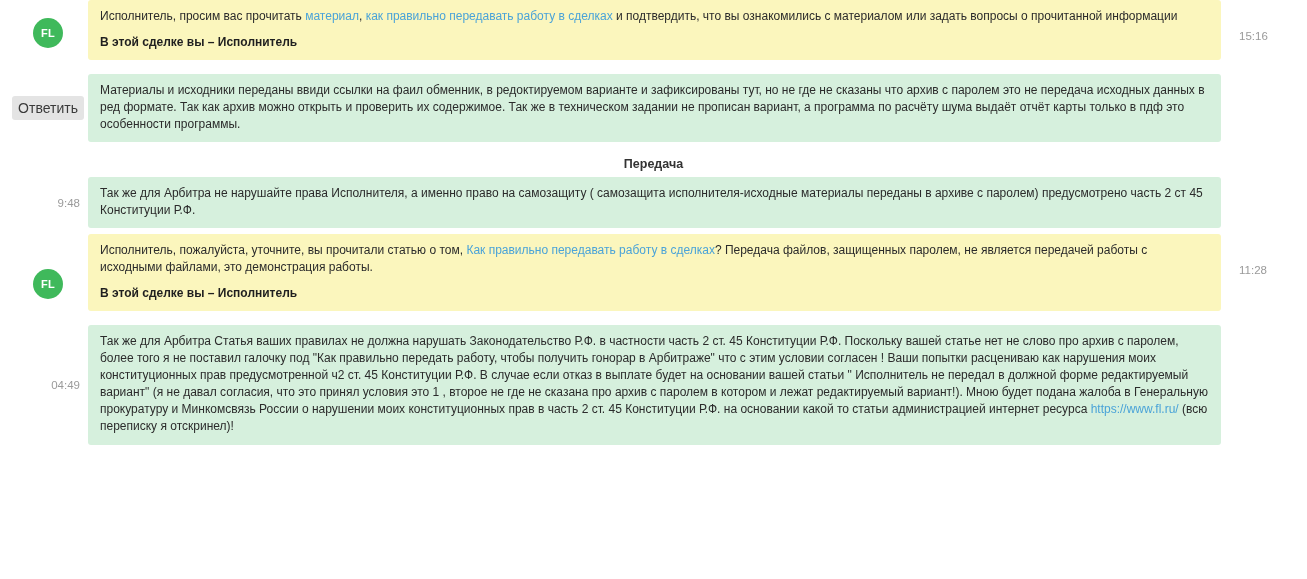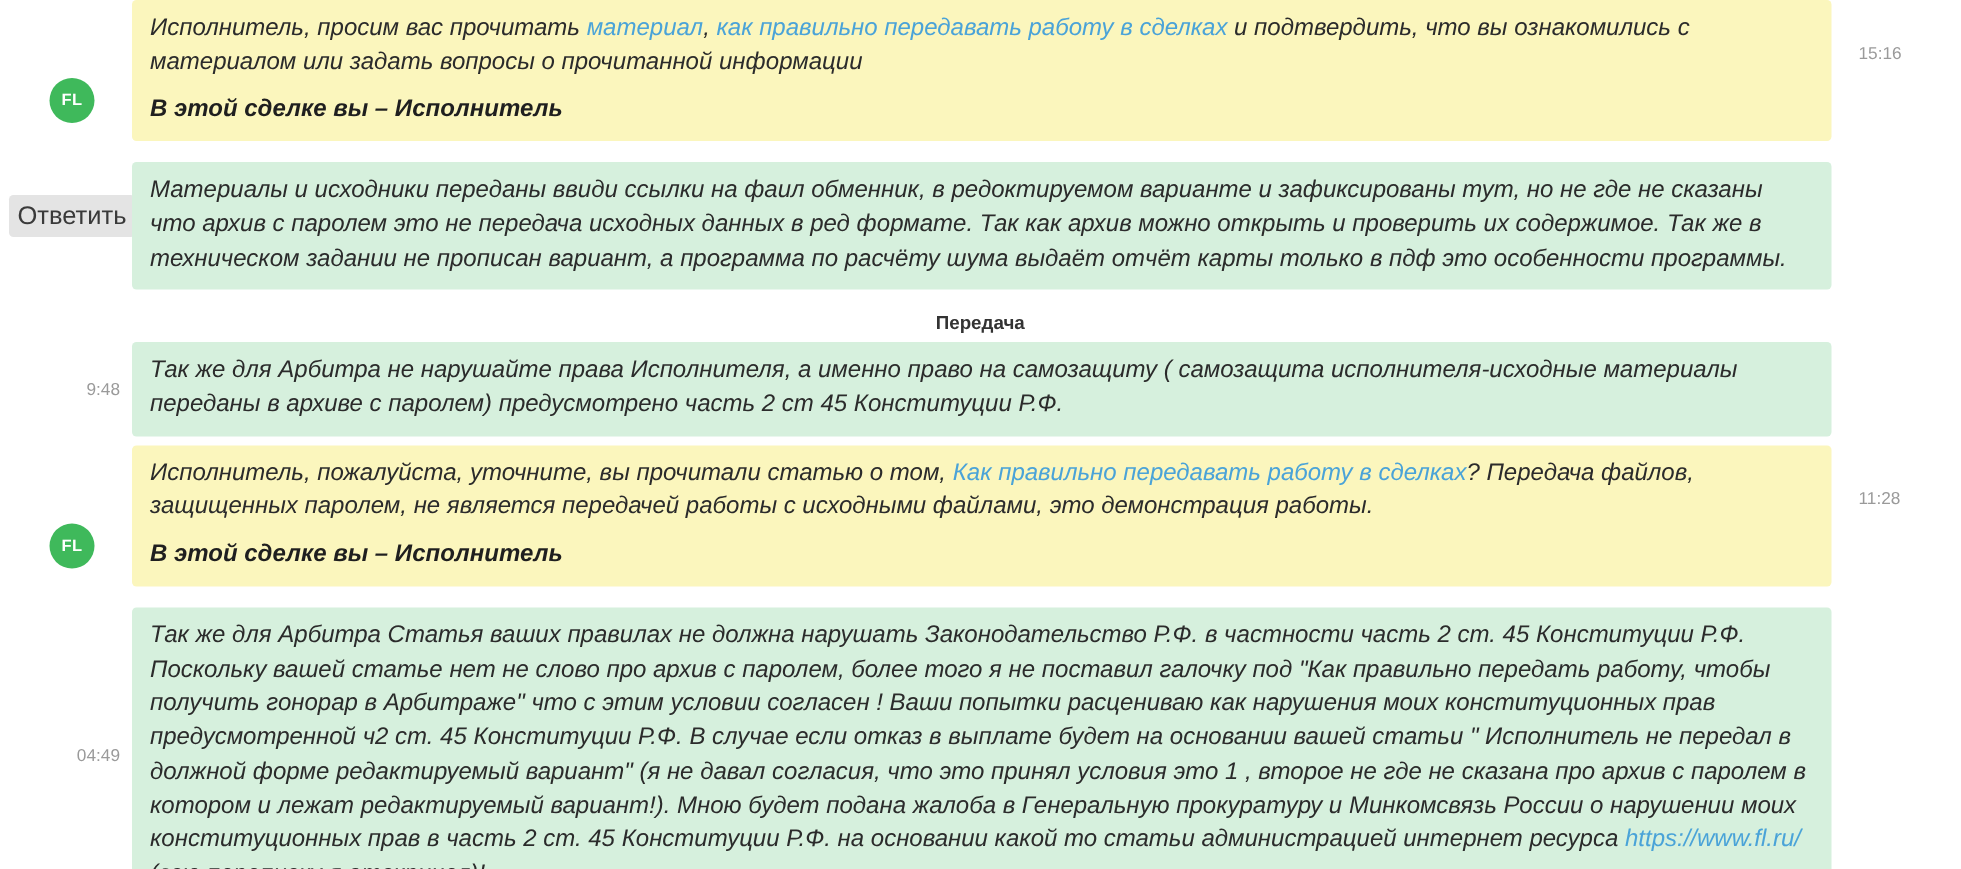--- a/index.html
+++ b/index.html
@@ -58,23 +58,22 @@
     color: #9a9a9a;
     white-space: nowrap;
     width: 100%;
     text-align: right;
     padding-right: 8px;
   }
   .bubble {
     flex: 1 1 auto;
     border-radius: 3px;
     padding: 8px 12px 9px 12px;
-    font-size: 16px;
+    font-size: 12px;
     line-height: 1.42;
-    font-style: italic;
   }
   .bubble.yellow { background: #fbf6bd; }
   .bubble.green  { background: #d6f0dd; }
   .bubble p { margin: 0; }
   .bubble .note {
     margin-top: 9px;
     font-weight: bold;
     color: #1f1f1f;
   }
   a.link {
@@ -89,21 +88,21 @@
     font-size: 11px;
     font-weight: bold;
     display: flex; align-items: center; justify-content: center;
     letter-spacing: .3px;
   }
   .reply-btn {
     background: #e4e4e4;
     color: #3a3a3a;
     border: none;
     border-radius: 3px;
-    font-size: 17px;
+    font-size: 14px;
     font-family: "Liberation Sans", sans-serif;
     padding: 4px 6px;
     cursor: pointer;
     white-space: nowrap;
   }
   .spacer-sm { height: 2px; }
   .msg-row.align-reply .gutter-left { padding-top: 22px; }
   .msg-row.time-mid .gutter-left { justify-content: center; align-self: stretch; padding-top: 0; }
   .msg-row.time-mid .gutter-right { align-items: center; padding-top: 0; align-self: stretch; display: flex; }
   .msg-row.time-top .gutter-right { padding-top: 30px; }

